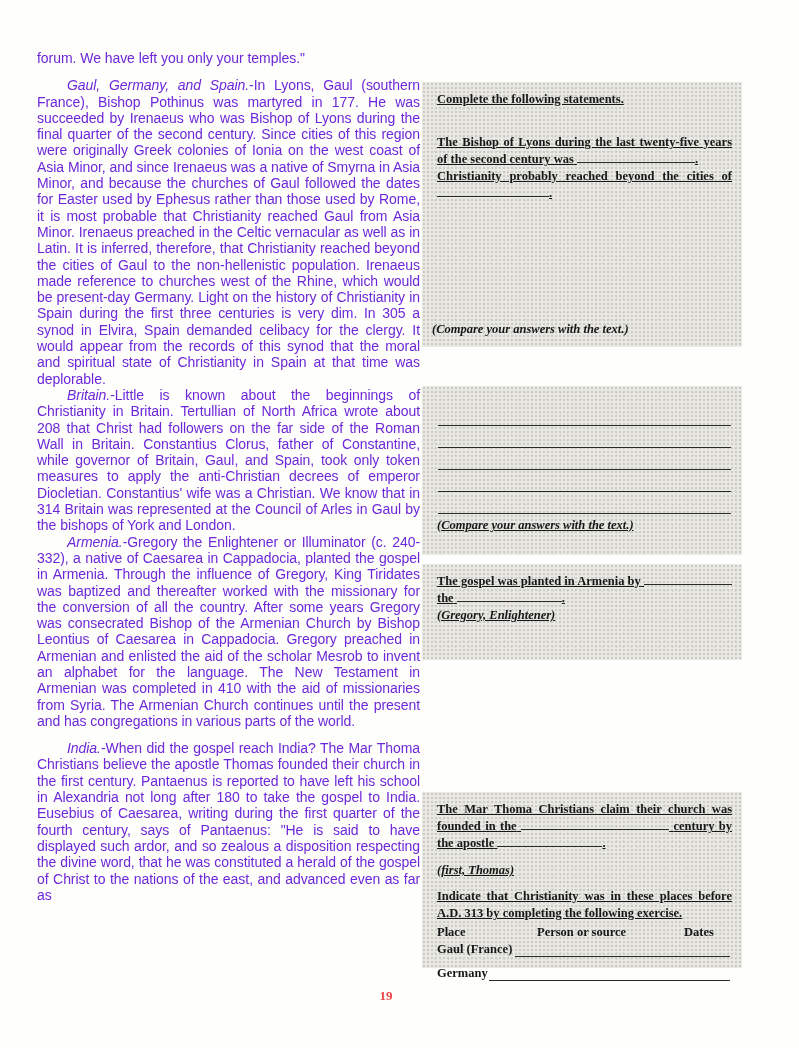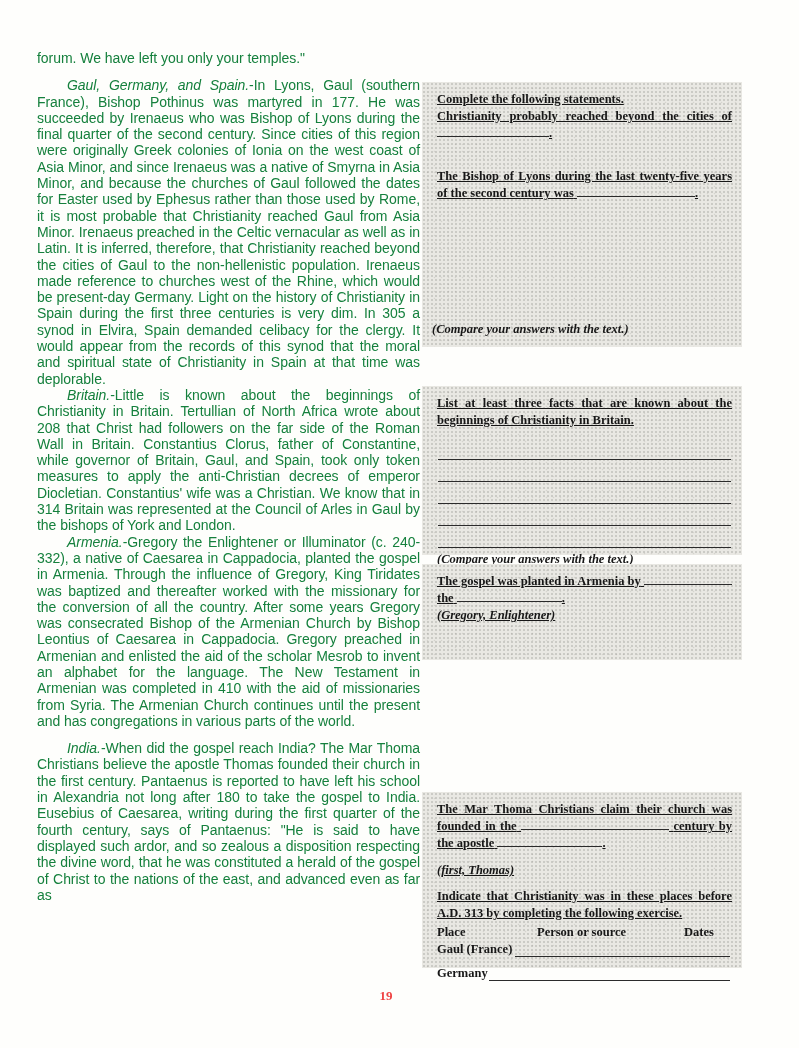--- a/index.html
+++ b/index.html
@@ -12,21 +12,21 @@
     color:#1c1c1c;
   }
   .page{position:absolute;inset:0;}
 
   
   .left-col{
     position:absolute;left:37px;top:50px;width:383px;
     font-size:14px;line-height:16.3px;
     text-align:justify;
     letter-spacing:-0.05px;
-    color:#15803d;
+    color:#6d28d9;
   }
   .left-col p{margin:0;}
   .para-indent{text-indent:30px;}
   .gap-before{margin-top:11px !important;}
   .lead{font-style:italic;}
 
   
   .xbox{
     position:absolute;left:422px;width:320px;
     box-sizing:border-box;
@@ -103,36 +103,35 @@
     <p class="para-indent"><span class="lead">Britain.</span><span>-Little is known about the beginnings of Christianity in Britain. Tertullian of North Africa wrote about 208 that Christ had followers on the far side of the Roman Wall in Britain. Constantius Clorus, father of Constantine, while governor of Britain, Gaul, and Spain, took only token measures to apply the anti-Christian decrees of emperor Diocletian. Constantius' wife was a Christian. We know that in 314 Britain was represented at the Council of Arles in Gaul by the bishops of York and London.</span></p>
 
     <p class="para-indent"><span class="lead">Armenia.</span><span>-Gregory the Enlightener or Illuminator (c. 240-332), a native of Caesarea in Cappadocia, planted the gospel in Armenia. Through the influence of Gregory, King Tiridates was baptized and thereafter worked with the missionary for the conversion of all the country. After some years Gregory was consecrated Bishop of the Armenian Church by Bishop Leontius of Caesarea in Cappadocia. Gregory preached in Armenian and enlisted the aid of the scholar Mesrob to invent an alphabet for the language. The New Testament in Armenian was completed in 410 with the aid of missionaries from Syria. The Armenian Church continues until the present and has congregations in various parts of the world.</span></p>
 
     <p class="para-indent gap-before"><span class="lead">India.</span><span>-When did the gospel reach India? The Mar Thoma Christians believe the apostle Thomas founded their church in the first century. Pantaenus is reported to have left his school in Alexandria not long after 180 to take the gospel to India. Eusebius of Caesarea, writing during the first quarter of the fourth century, says of Pantaenus: "He is said to have displayed such ardor, and so zealous a disposition respecting the divine word, that he was constituted a herald of the gospel of Christ to the nations of the east, and advanced even as far as</span></p>
   </div>
 
   <div class="xbox" id="box1">
     <p>Complete the following statements.</p>
 
+    <p class="stmt" style="margin-top:26px;">
+      <span>The Bishop of Lyons during the last twenty-five years of the second century was</span>
+      <span class="blank w120"></span><span>.</span>
+    </p>
+
     <p class="stmt" style="margin-top:0;">
       <span>Christianity probably reached beyond the cities of</span>
       <span class="blank w115"></span><span>.</span>
-    </p>
-
-    <p class="stmt" style="margin-top:26px;">
-      <span>The Bishop of Lyons during the last twenty-five years of the second century was</span>
-      <span class="blank w120"></span><span>.</span>
     </p>
 
 
     <p class="compare compare-abs">(Compare your answers with the text.)</p>
   </div>
 
   <div class="xbox" id="box2">
-    <p>List at least three facts that are known about the beginnings of Christianity in Britain.</p>
     <div class="answer-line first"></div>
     <div class="answer-line"></div>
     <div class="answer-line"></div>
     <div class="answer-line"></div>
     <div class="answer-line"></div>
     <p class="compare" style="margin-top:3px;">(Compare your answers with the text.)</p>
   </div>
 
   <div class="xbox" id="box3">
     <p>

